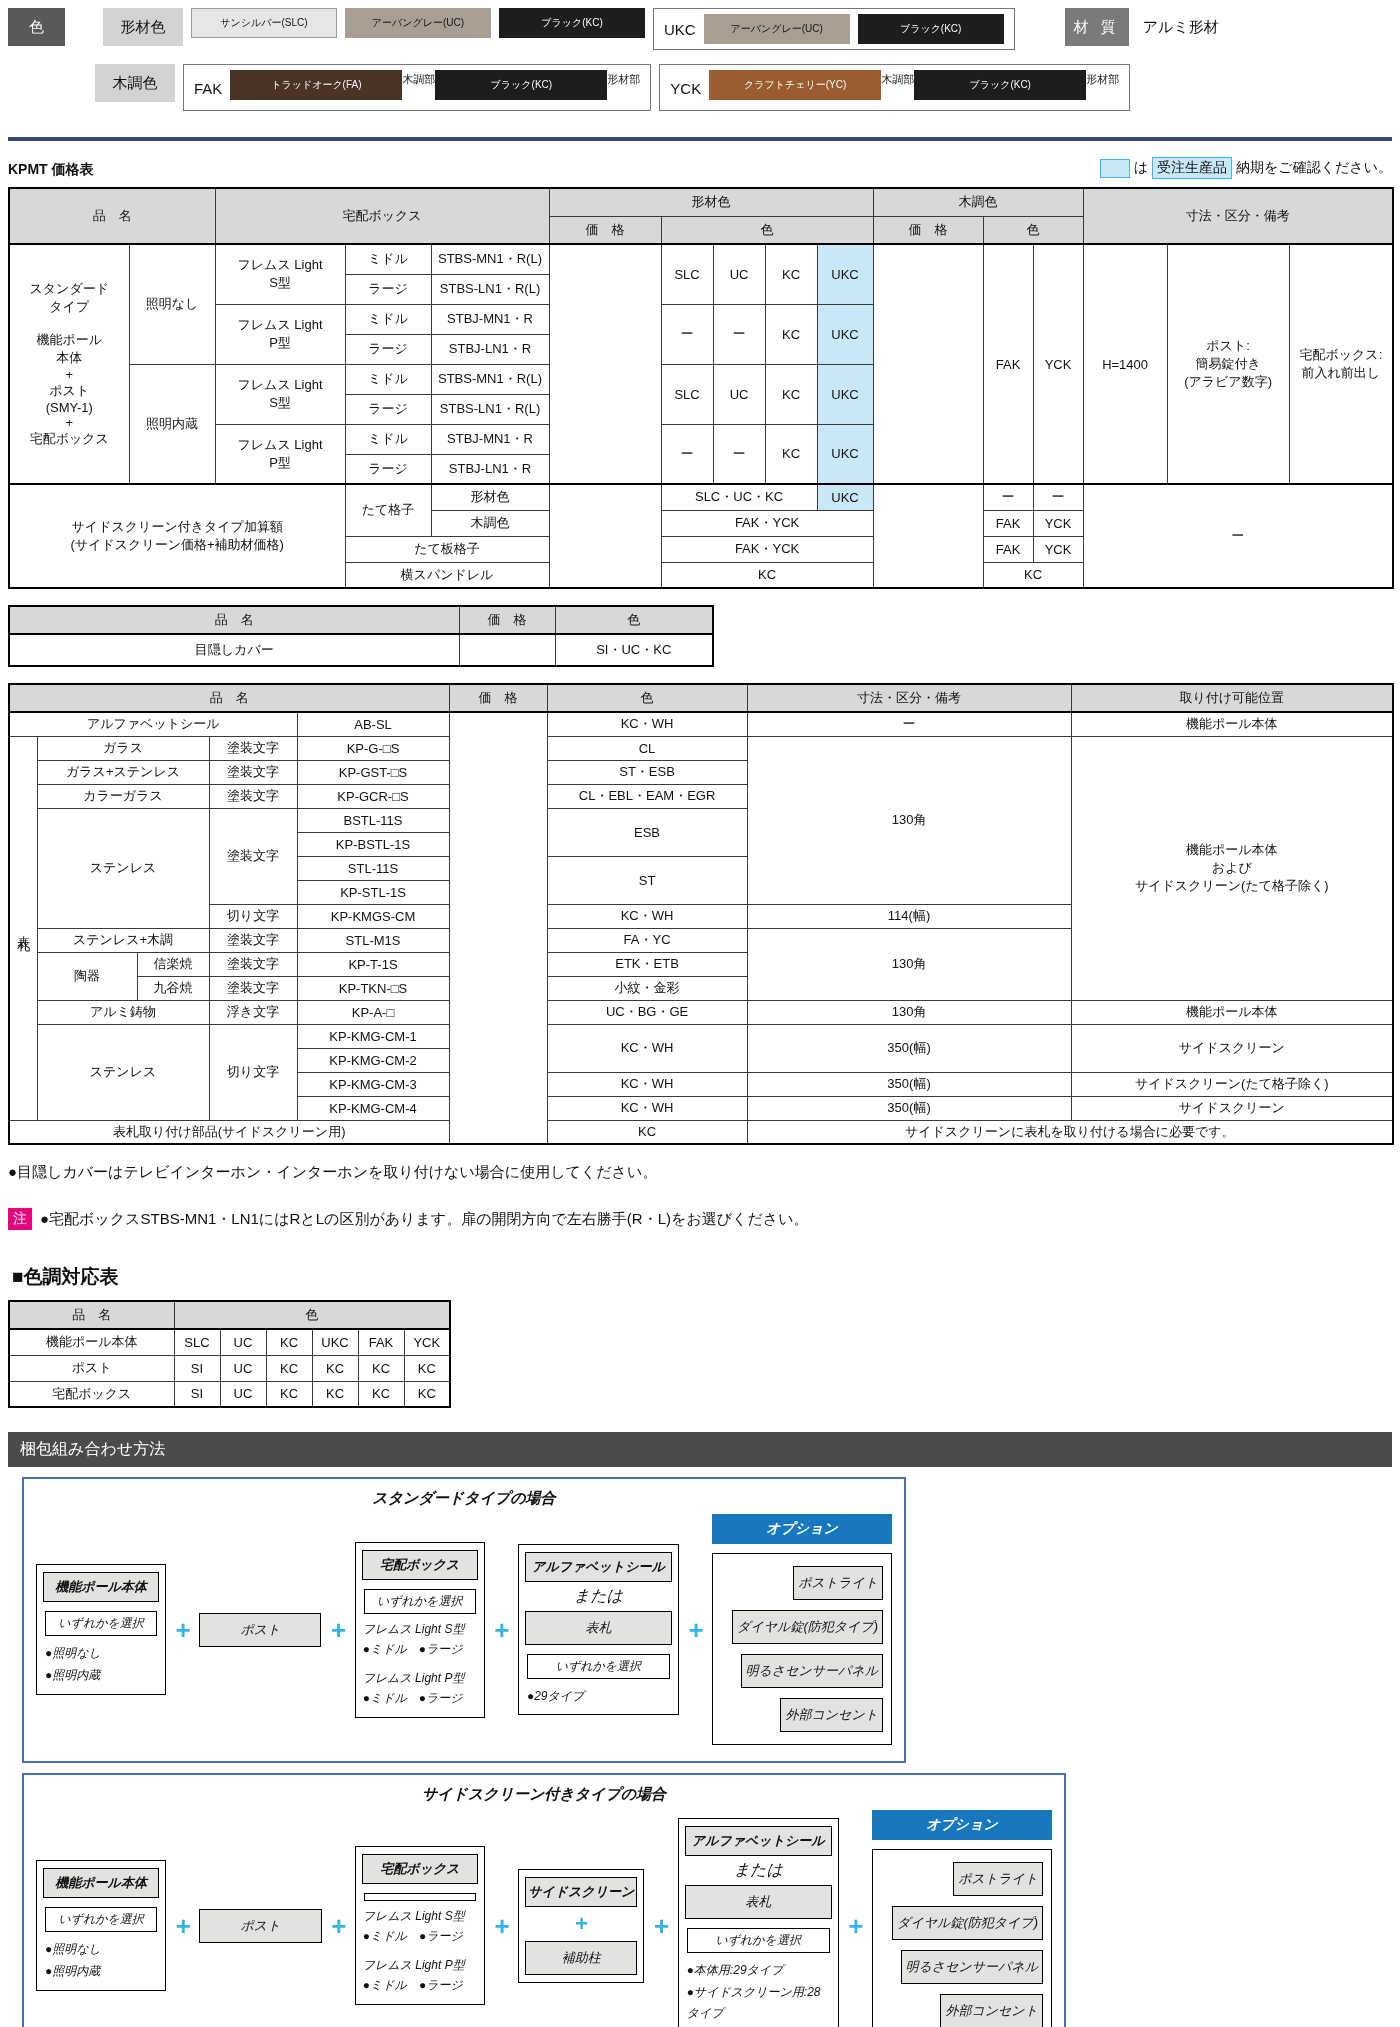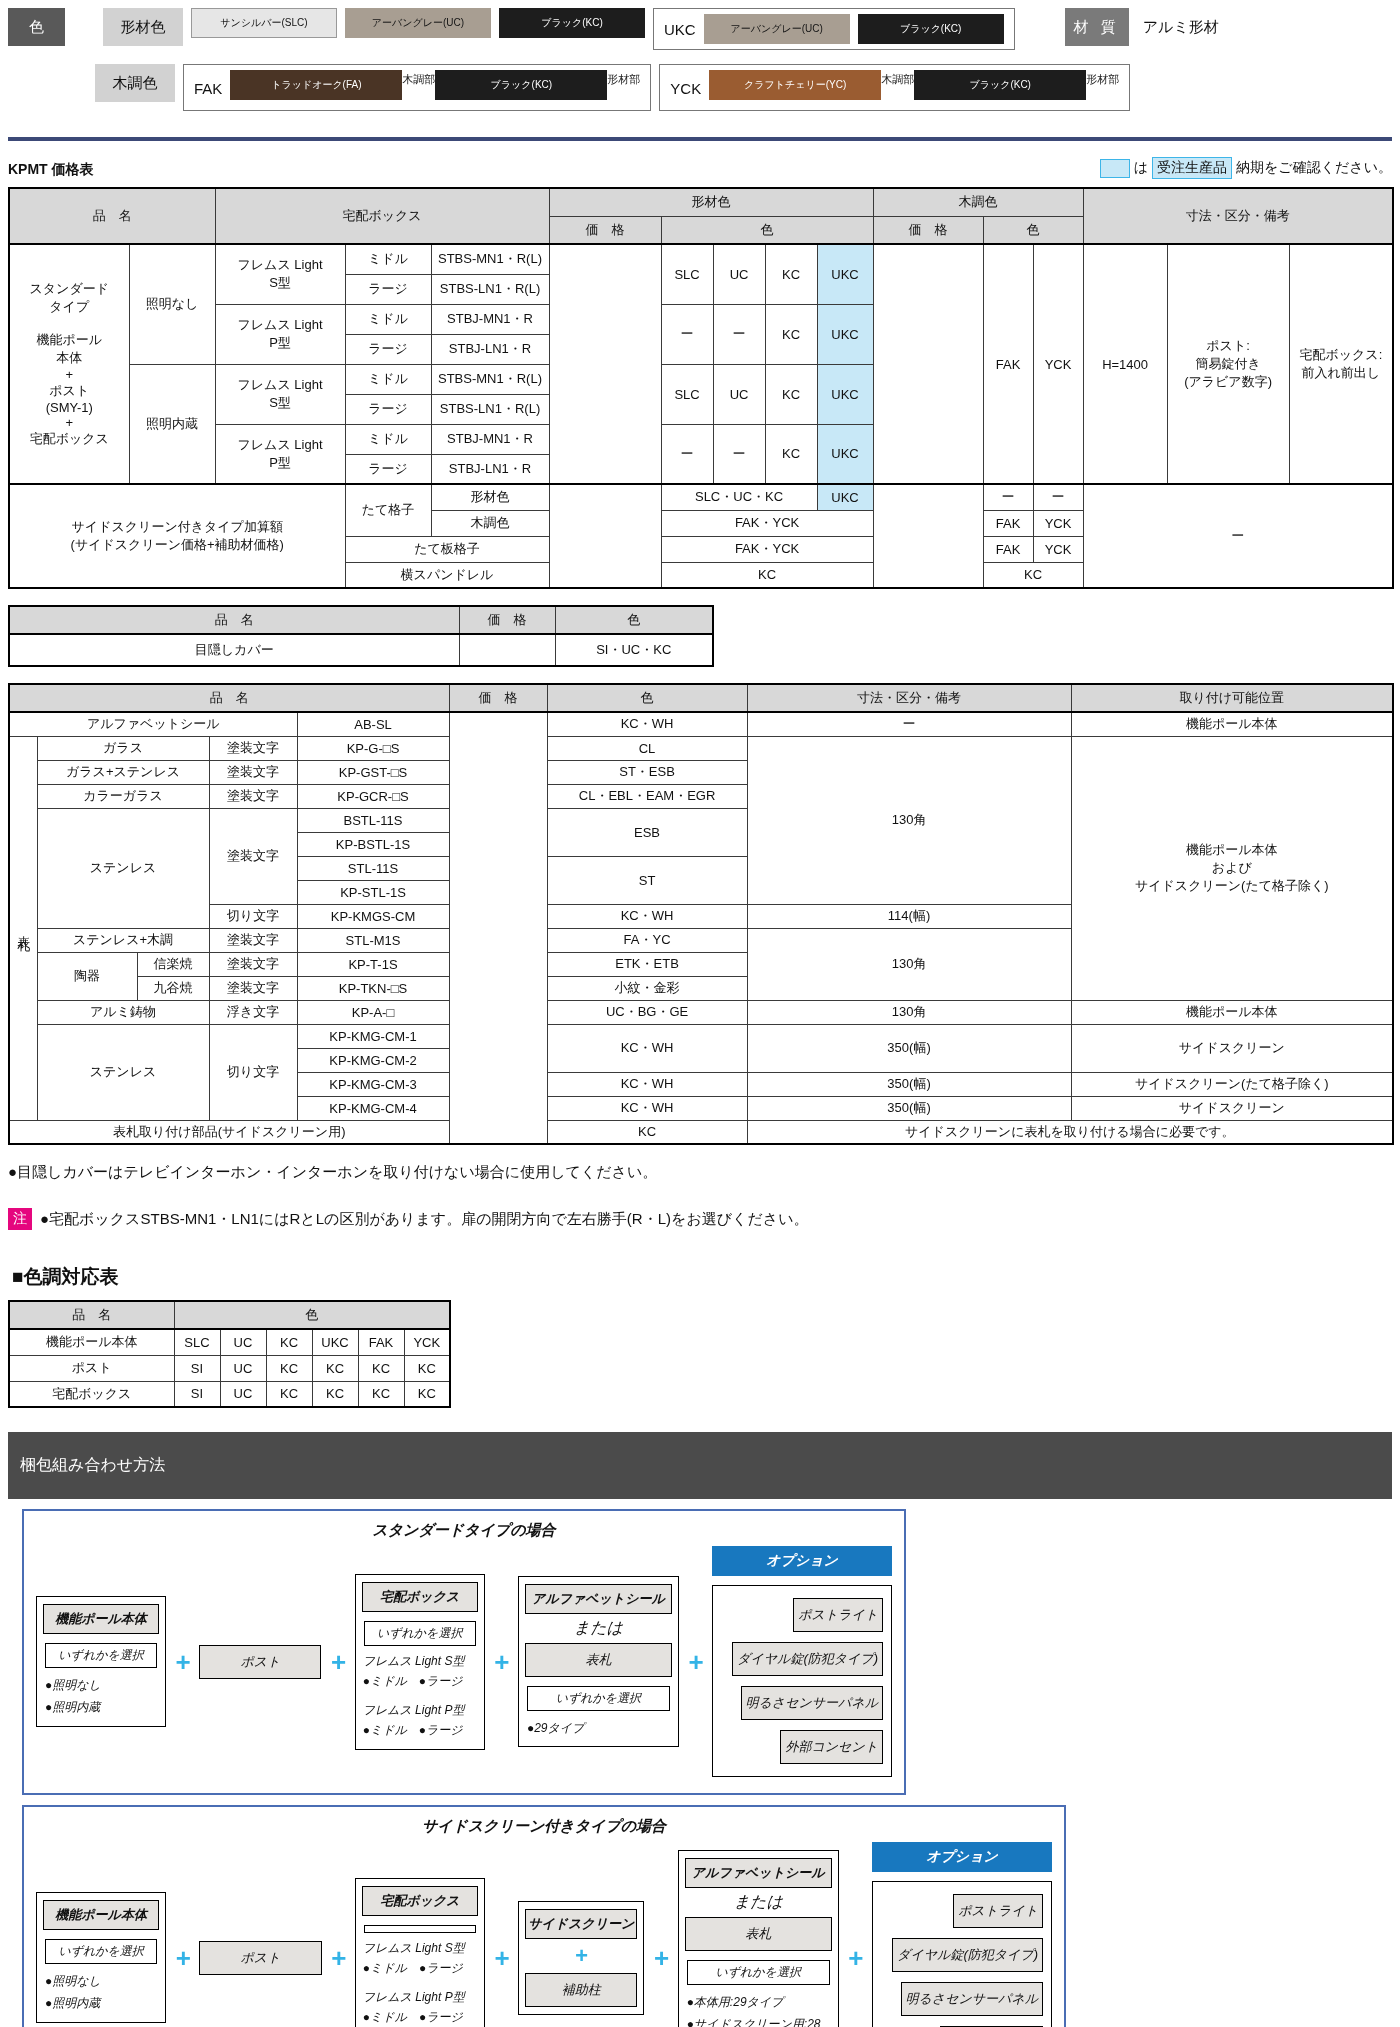--- a/index.html
+++ b/index.html
@@ -55,21 +55,21 @@
   .vert{writing-mode:vertical-rl;text-orientation:upright;letter-spacing:3px;font-size:12px;}
   .mt{margin-top:16px;}
 
   
   .note1{font-size:15px;margin-top:18px;}
   .note2{display:flex;align-items:center;gap:8px;font-size:15px;margin-top:26px;}
   .chu-badge{background:#e5067e;color:#fff;font-size:14px;padding:2px 5px;}
   .tone-title{font-size:19px;font-weight:bold;margin:34px 0 10px 4px;}
 
   
-  .pack-bar{background:#4b4b4b;color:#fff;font-size:16px;padding:23px 12px;margin-top:24px;}
+  .pack-bar{background:#4b4b4b;color:#fff;font-size:16px;padding:7px 12px;margin-top:24px;}
   .panel{border:2px solid #4a6db4;margin-top:10px;margin-left:14px;padding:8px 12px 16px 12px;box-sizing:border-box;background:#fff;font-style:italic;}
   .panel.p1{width:884px;}
   .panel.p2{width:1044px;}
   .panel-title{text-align:center;font-size:15px;font-weight:bold;padding:2px 0 6px 0;}
   .prow{display:flex;align-items:center;gap:9px;}
   .pcol{border:1px solid #000;background:#fff;padding:7px 6px;box-sizing:border-box;}
   .pcol.w-pole{width:134px;}
   .pcol.w-box{width:134px;}
   .pcol.w-screen{width:130px;}
   .pcol.w-plate{width:166px;}

